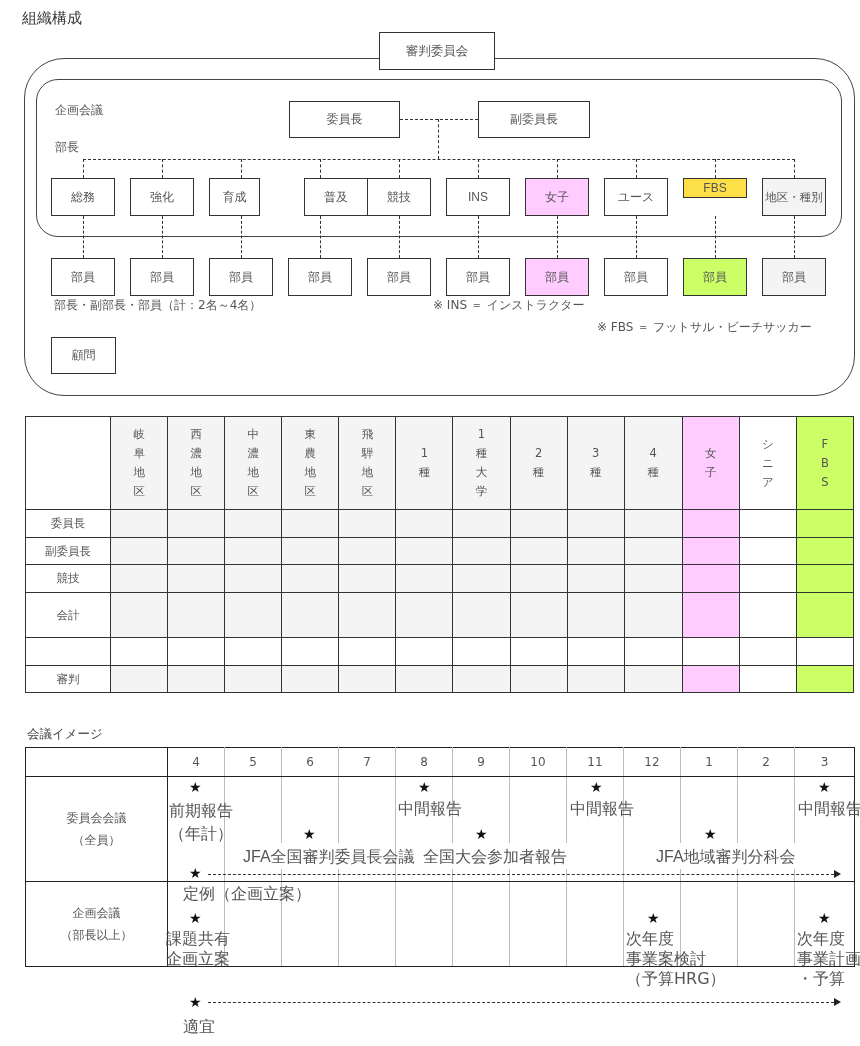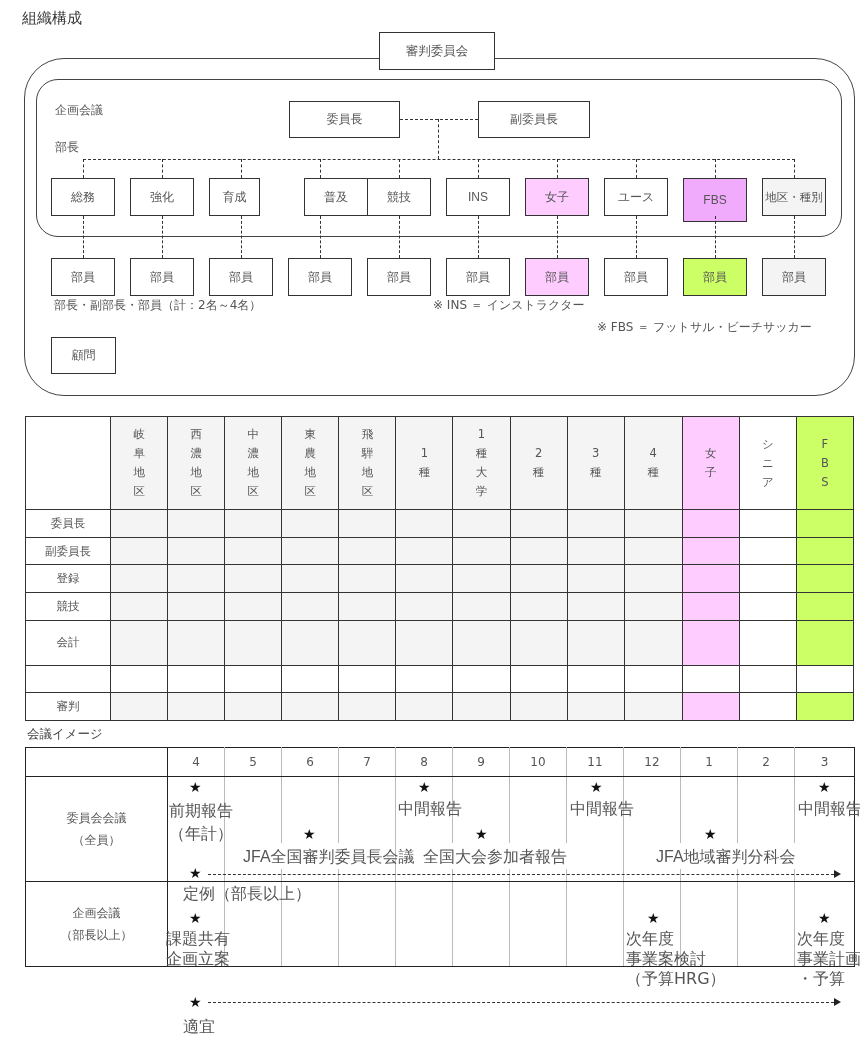--- a/index.html
+++ b/index.html
@@ -72,21 +72,21 @@
   <div class="dash-v" style="left:794px;top:159px;height:19px;"></div>
 
   <div class="box" style="left:51px;top:178px;width:64px;height:38px;">総務</div>
   <div class="box" style="left:130px;top:178px;width:64px;height:38px;">強化</div>
   <div class="box" style="left:209px;top:178px;width:51px;height:38px;">育成</div>
   <div class="box" style="left:304px;top:178px;width:64px;height:38px;">普及</div>
   <div class="box" style="left:367px;top:178px;width:64px;height:38px;">競技</div>
   <div class="box" style="left:446px;top:178px;width:64px;height:38px;font-family:'Liberation Sans',sans-serif;">INS</div>
   <div class="box" style="left:525px;top:178px;width:64px;height:38px;background:#ffccff;">女子</div>
   <div class="box" style="left:604px;top:178px;width:64px;height:38px;">ユース</div>
-  <div class="box" style="left:683px;top:178px;width:64px;height:44px;background:#f0abfc;font-family:'Liberation Sans',sans-serif;">FBS</div>
+  <div class="box" style="left:683px;top:178px;width:64px;height:20px;background:#fde047;font-family:'Liberation Sans',sans-serif;">FBS</div>
   <div class="box" style="left:762px;top:178px;width:64px;height:38px;background:#f4f4f4;font-size:11.5px;">地区・種別</div>
 </div>
 
 <div id="member-row">
   <div class="dash-v" style="left:83px;top:216px;height:42px;"></div>
   <div class="dash-v" style="left:162px;top:216px;height:42px;"></div>
   <div class="dash-v" style="left:241px;top:216px;height:42px;"></div>
   <div class="dash-v" style="left:320px;top:216px;height:42px;"></div>
   <div class="dash-v" style="left:399px;top:216px;height:42px;"></div>
   <div class="dash-v" style="left:478px;top:216px;height:42px;"></div>
@@ -200,36 +200,20 @@
     <td class="c-gray"></td>
         <td class="c-gray"></td>
         <td class="c-gray"></td>
         <td class="c-gray"></td>
         <td class="c-gray"></td>
     <td class="c-pink"></td>
         <td class="c-white"></td>
         <td class="c-green"></td>
   </tr>
   <tr style="height:27.7px;">
-    <td class="c-white">登録</td>
-    <td class="c-gray"></td>
-        <td class="c-gray"></td>
-        <td class="c-gray"></td>
-        <td class="c-gray"></td>
-        <td class="c-gray"></td>
-    <td class="c-gray"></td>
-        <td class="c-gray"></td>
-        <td class="c-gray"></td>
-        <td class="c-gray"></td>
-        <td class="c-gray"></td>
-    <td class="c-pink"></td>
-        <td class="c-white"></td>
-        <td class="c-green"></td>
-  </tr>
-  <tr style="height:27.7px;">
     <td class="c-white">競技</td>
     <td class="c-gray"></td>
         <td class="c-gray"></td>
         <td class="c-gray"></td>
         <td class="c-gray"></td>
         <td class="c-gray"></td>
     <td class="c-gray"></td>
         <td class="c-gray"></td>
         <td class="c-gray"></td>
         <td class="c-gray"></td>
@@ -380,21 +364,21 @@
 
 <span class="star" style="left:475px;top:827px;">★</span>
 <span class="ev" style="left:423px;top:847px;">全国大会参加者報告</span>
 
 <span class="star" style="left:704px;top:827px;">★</span>
 <span class="ev jfa" style="left:656px;top:847px;">JFA地域審判分科会</span>
 
 <span class="star" style="left:189px;top:866px;">★</span>
 <div class="arrow-line" style="left:208px;top:874px;width:626px;"></div>
 <div class="arrow-head" style="left:834px;top:870px;"></div>
-<span class="ev" style="left:183px;top:884px;">定例（部長以上）</span>
+<span class="ev" style="left:183px;top:884px;">定例（企画立案）</span>
 
 <span class="star" style="left:189px;top:911px;">★</span>
 <span class="ev" style="left:166px;top:929px;white-space:pre;line-height:20px;">課題共有
 企画立案</span>
 
 <span class="star" style="left:647px;top:911px;">★</span>
 <span class="ev" style="left:626px;top:929px;white-space:pre;line-height:20px;">次年度
 事業案検討
 （予算HRG）</span>
 

